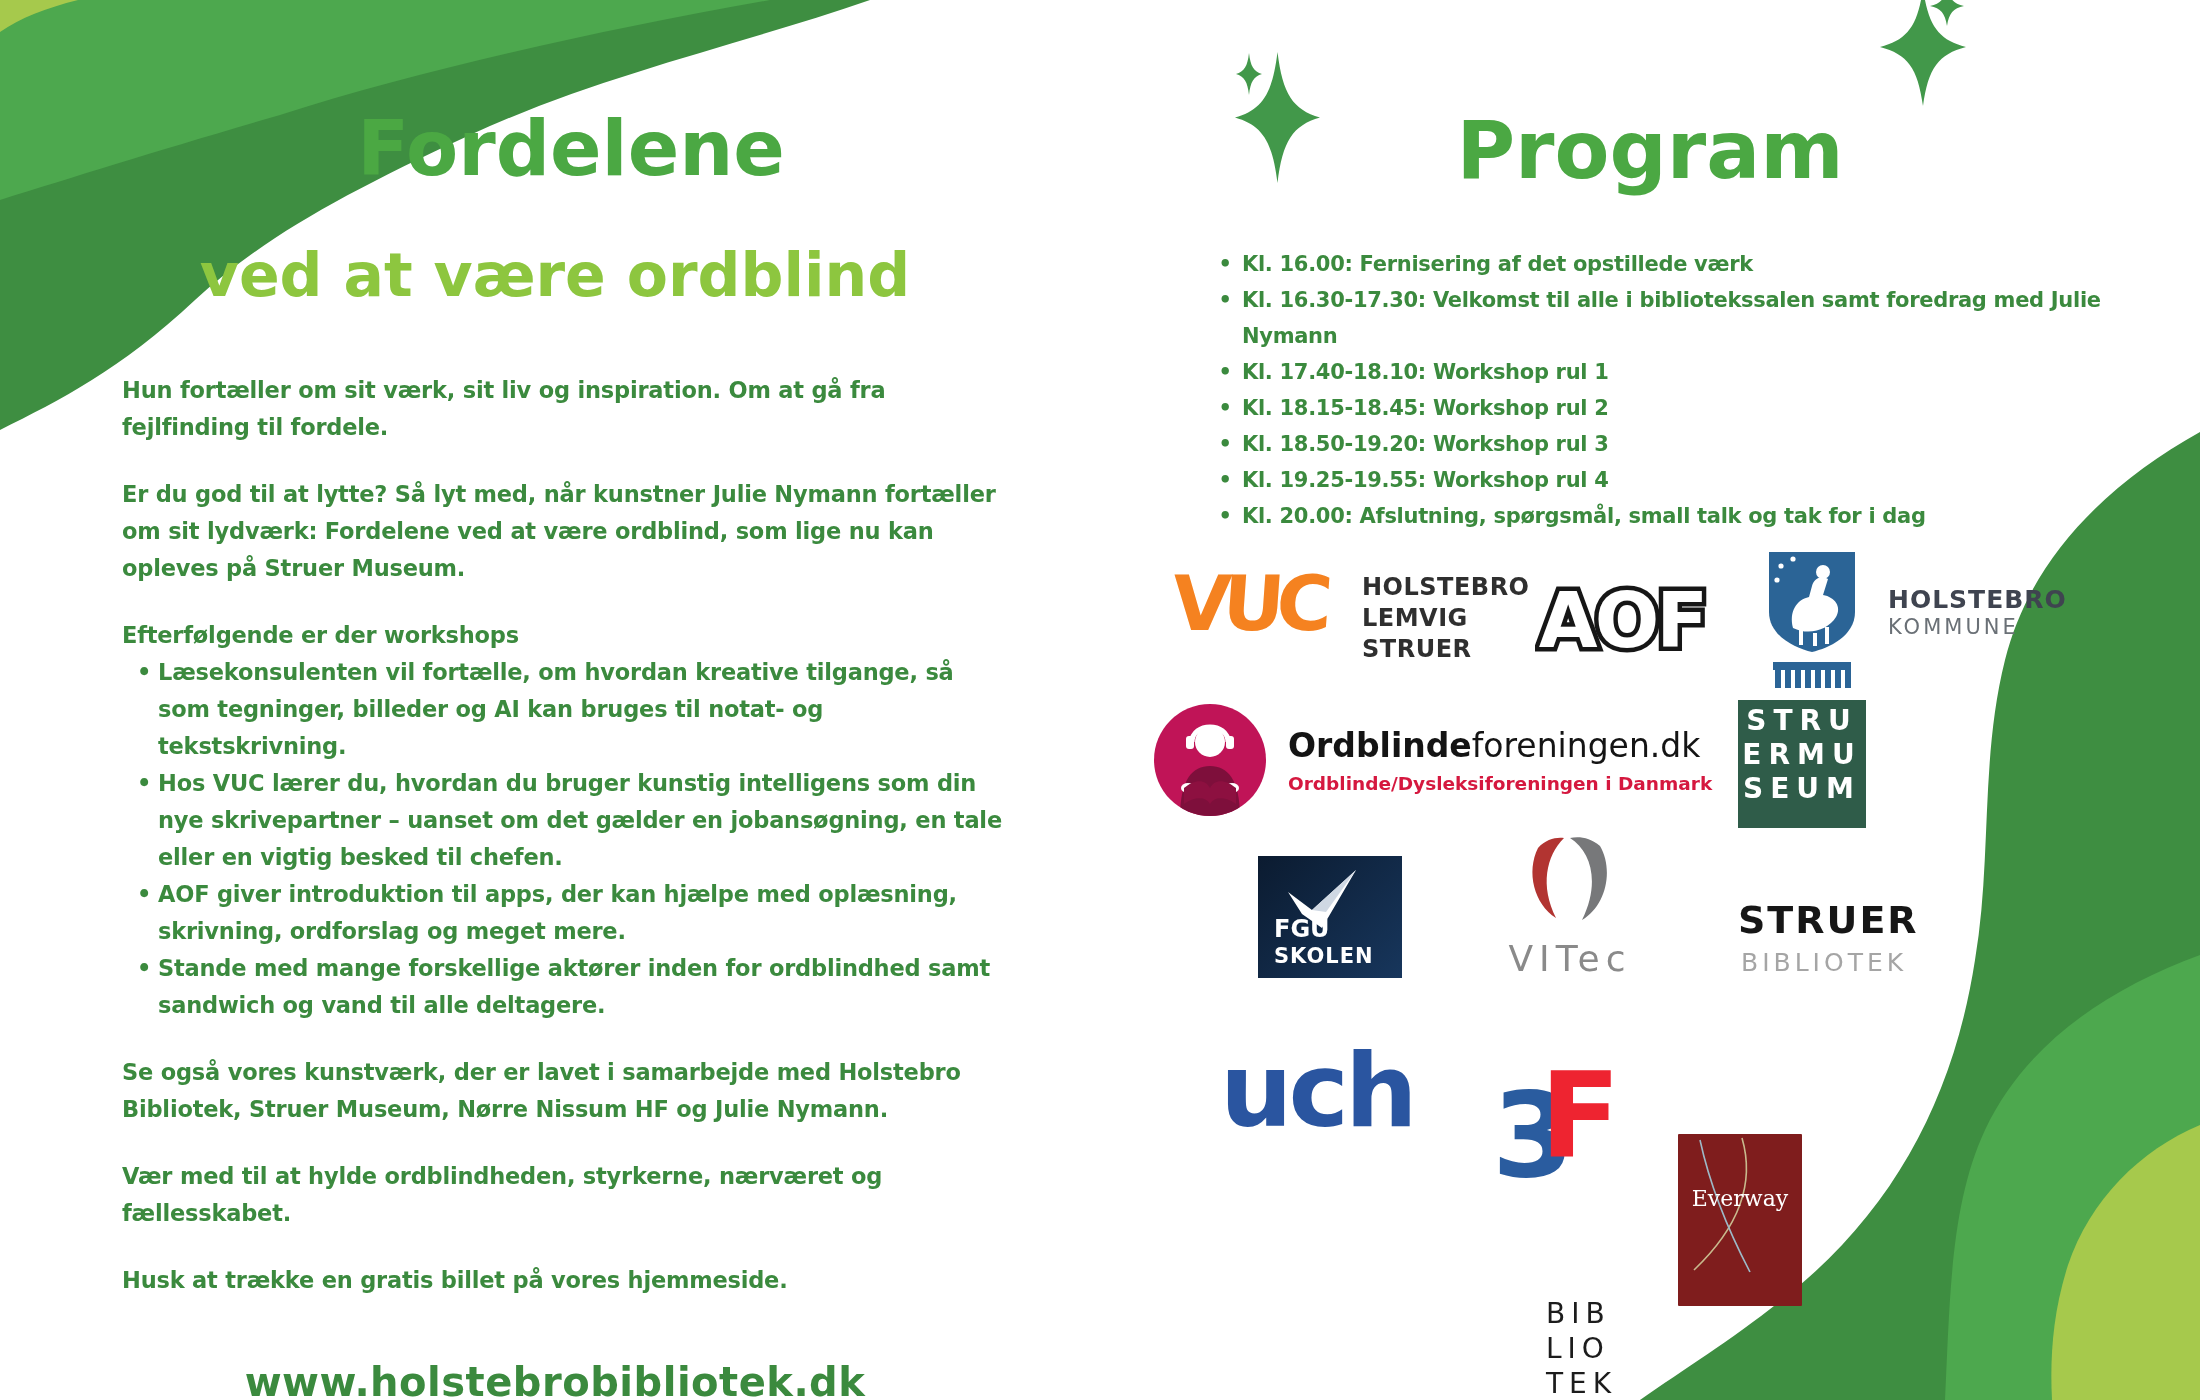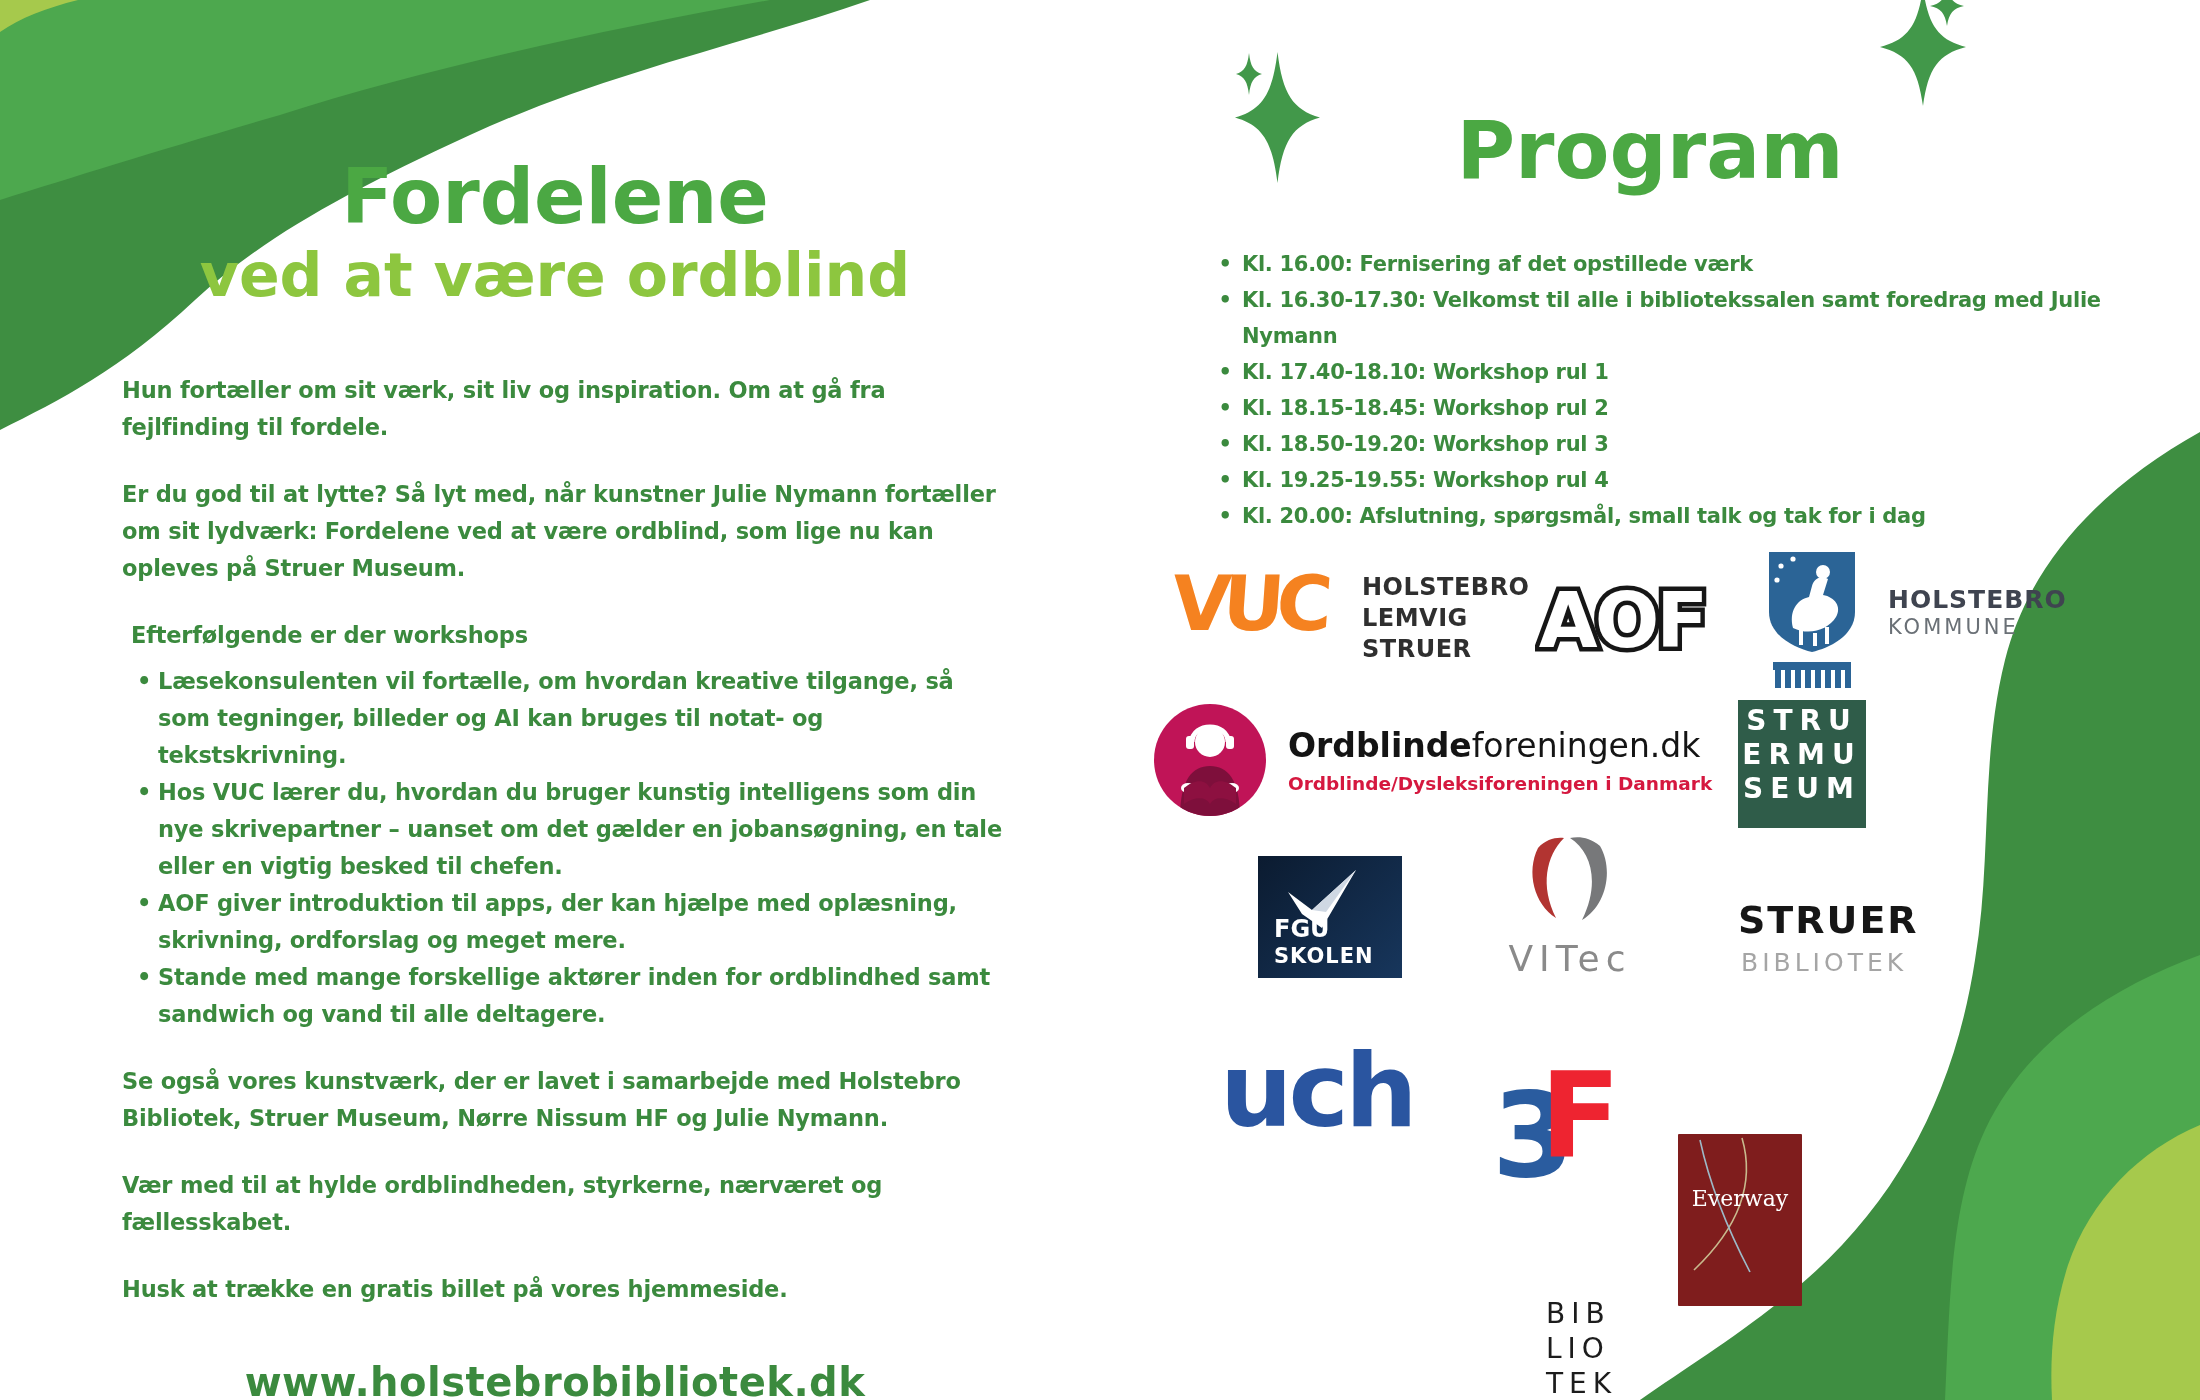--- a/index.html
+++ b/index.html
@@ -3,33 +3,33 @@
 <meta charset="utf-8">
 <style>
   html,body{margin:0;padding:0;background:#e9e9e9;}
   .page{
     position:relative;width:2200px;height:1400px;overflow:hidden;background:#ffffff;
     font-family:"DejaVu Sans", sans-serif;
   }
   .bg{position:absolute;inset:0;width:2200px;height:1400px;}
   
   .title-left{
-    position:absolute;left:130px;top:104px;width:850px;text-align:center;
-    font-size:76px;font-weight:800;color:#4BA843;letter-spacing:0;margin-top:48px;
+    position:absolute;left:146px;top:104px;width:850px;text-align:center;
+    font-size:76px;font-weight:800;color:#4BA843;letter-spacing:0;
   }
   .subtitle-left{
     position:absolute;left:130px;top:240px;width:850px;text-align:center;
     font-size:60px;font-weight:800;color:#8DC63F;
   }
   .body-copy{
     position:absolute;left:122px;top:372px;width:885px;
     color:#3B8A3E;font-size:22.5px;font-weight:700;line-height:37px;letter-spacing:-0.2px;
   }
   .body-copy p{margin:0 0 30px 0;}
-  .body-copy p.tight{margin:9px;}
+  .body-copy p.tight{margin:0;}
   ul.dotlist{list-style:none;margin:0 0 30px 0;padding:0;}
   ul.dotlist li{display:flex;align-items:flex-start;}
   ul.dotlist .dot{width:36px;min-width:36px;text-align:center;padding-left:8px;box-sizing:border-box;}
   .url{
     position:absolute;left:120px;top:1358px;width:870px;text-align:center;
     font-size:40px;font-weight:800;color:#3B8A3E;letter-spacing:0.5px;line-height:48px;
   }
   
   .title-right{
     position:absolute;left:1250px;top:104px;width:800px;text-align:center;

